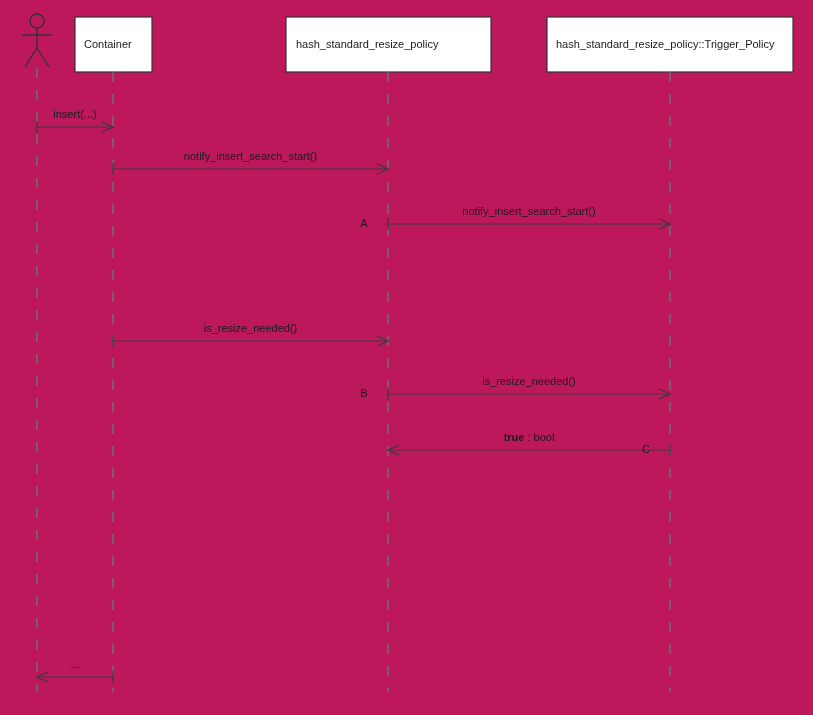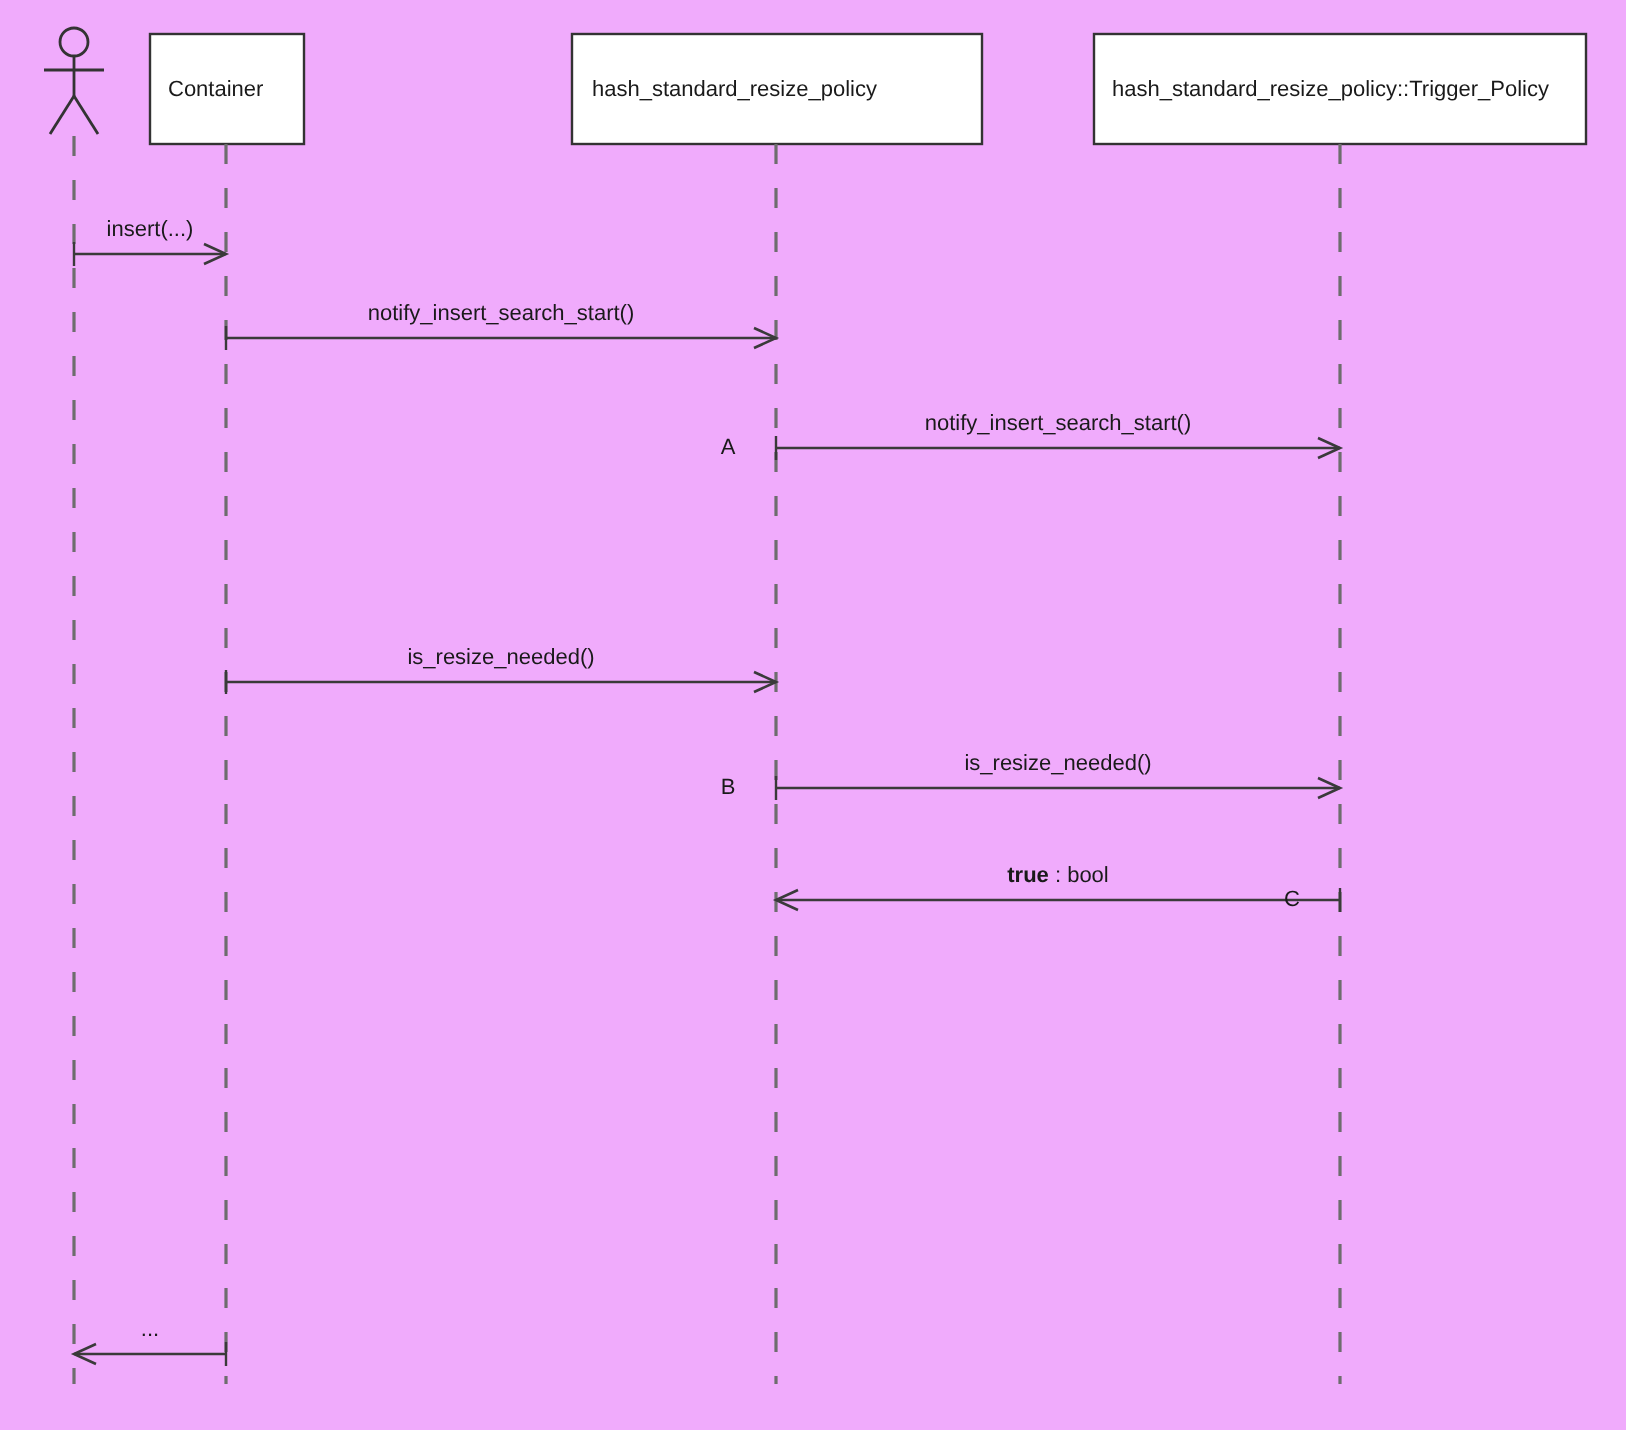--- a/index.html
+++ b/index.html
@@ -8,21 +8,21 @@
     padding: 0;
     background: #ffffff;
   }
   body {
     font-family: "Liberation Sans", sans-serif;
   }
   #diagram-root {
     position: relative;
     width: 813px;
     height: 715px;
-    background: #f0abfc;
+    background: #be185d;
     overflow: hidden;
   }
   #diagram-svg {
     display: block;
     width: 813px;
     height: 715px;
   }
   .lifeline-box-rect {
     fill: #ffffff;
     stroke: #333333;

